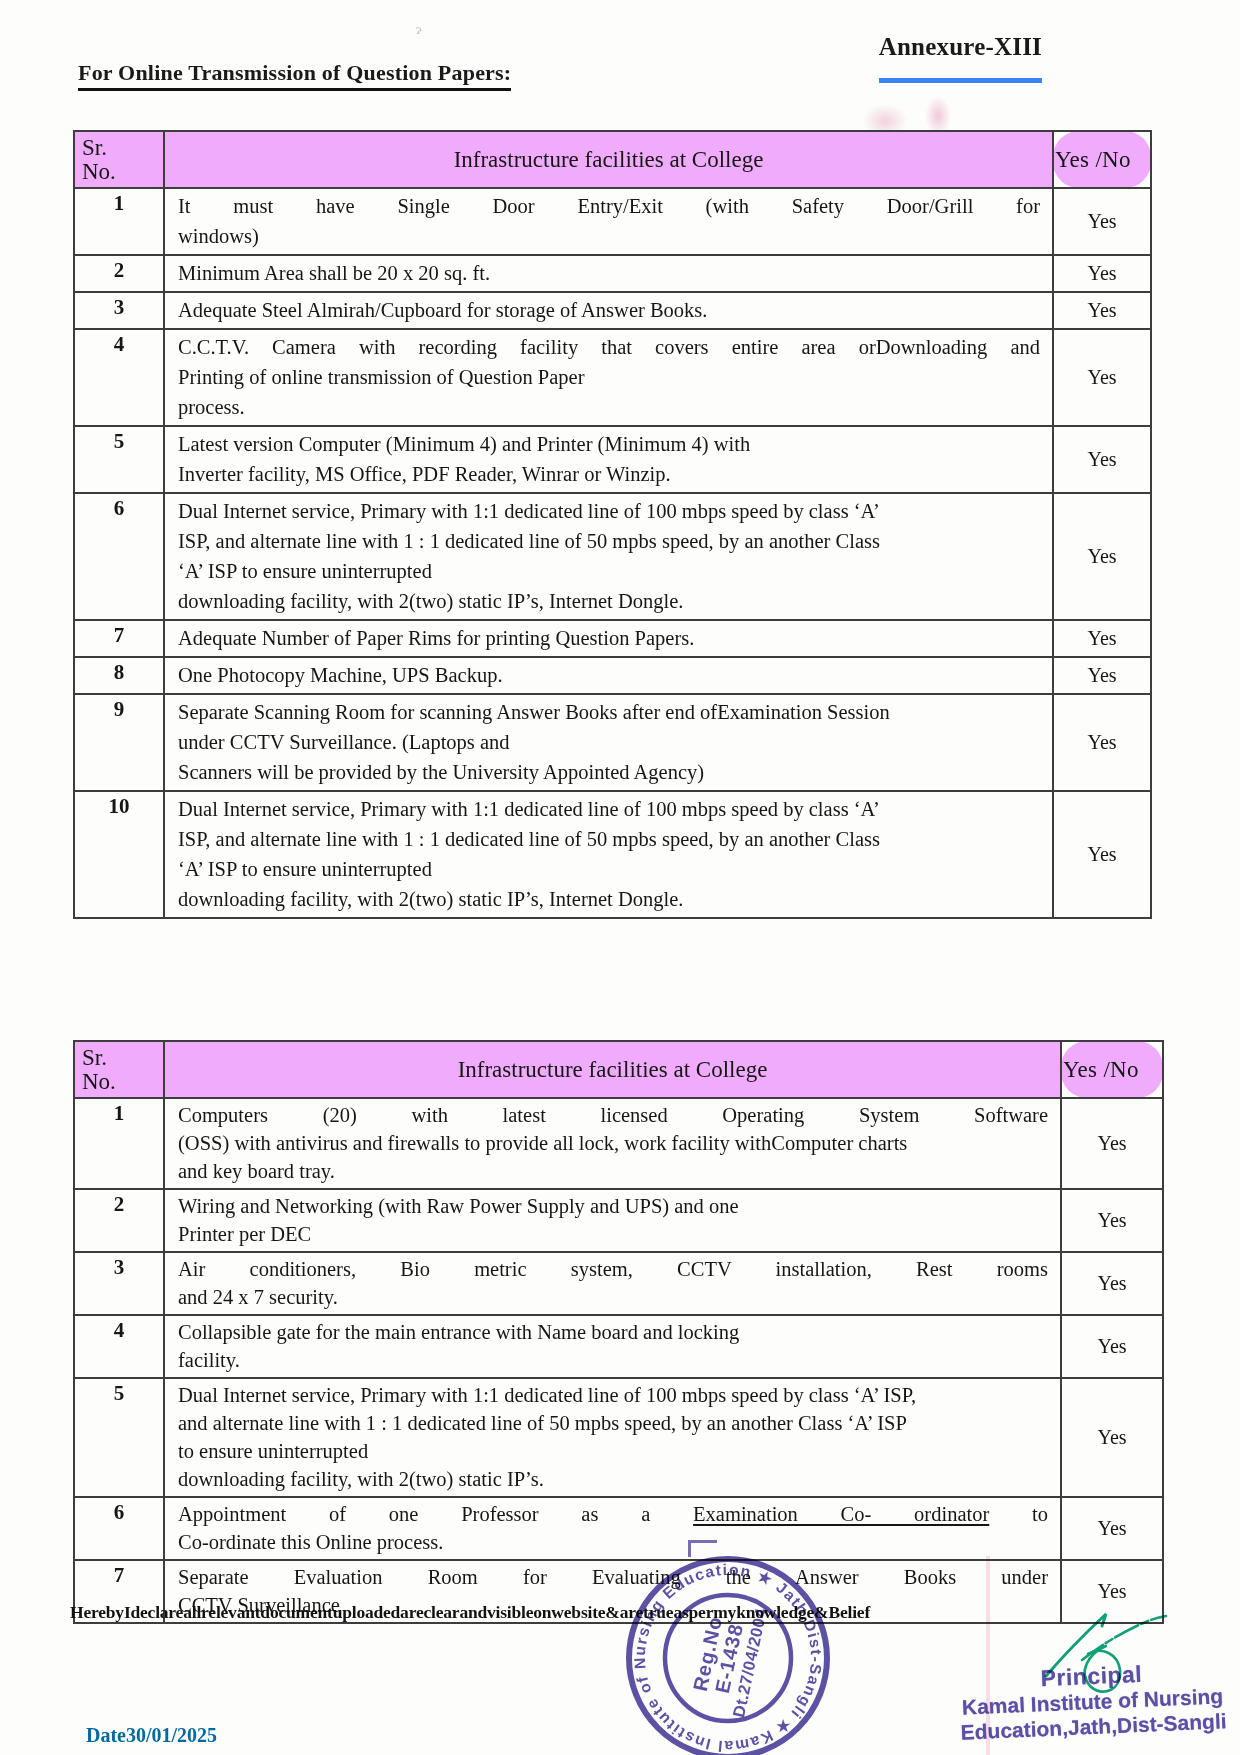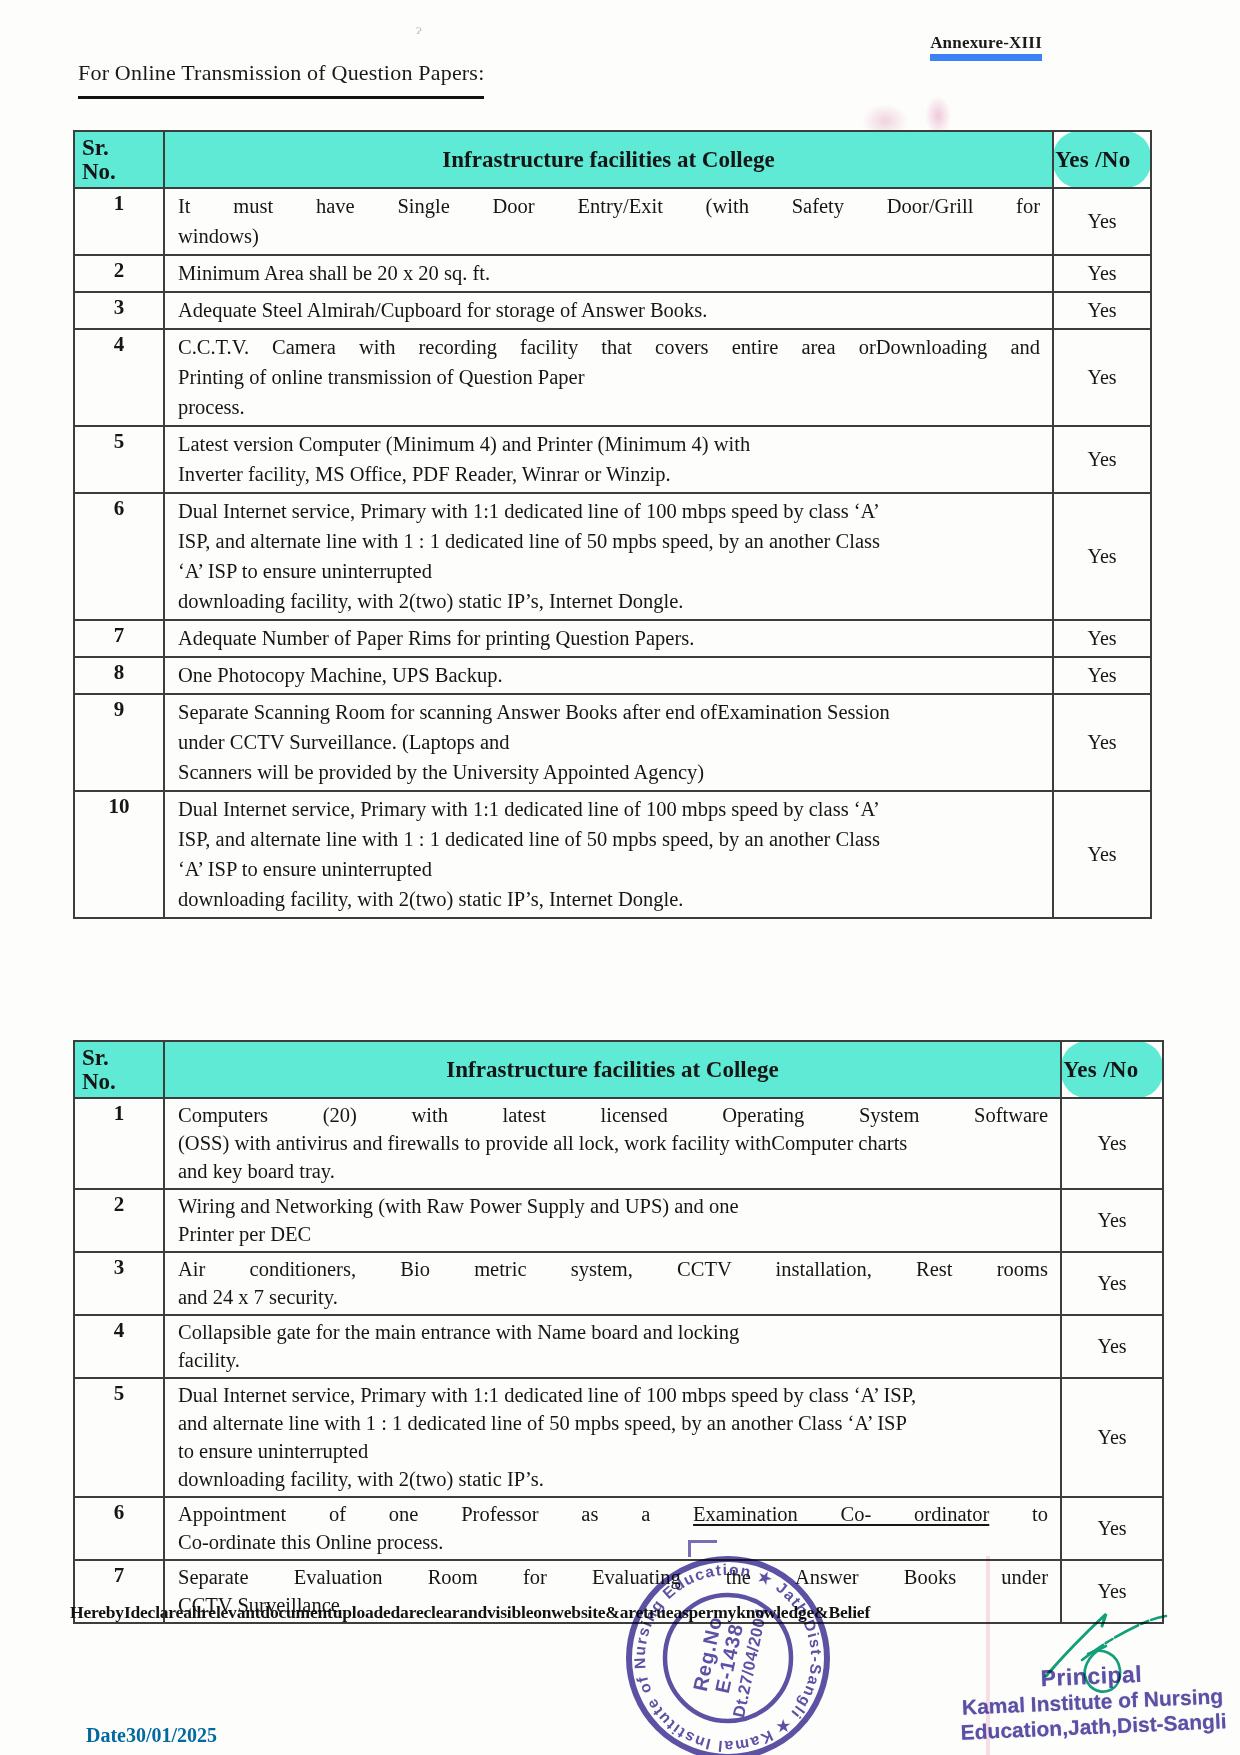--- a/index.html
+++ b/index.html
@@ -8,39 +8,39 @@
     background:#fdfdfb; overflow:hidden;
     font-family:"Liberation Serif", serif; color:#1a1a1a;
   }
   .scan-mark{position:absolute; left:416px; top:22px; font-size:14px; color:#8a8a8a; opacity:.55; transform:rotate(8deg);}
   .smudge{position:absolute; border-radius:50%; pointer-events:none;}
   .smudge.a{left:862px; top:104px; width:46px; height:34px; background:radial-gradient(closest-side, rgba(226,160,190,.45), rgba(226,160,190,0));}
   .smudge.b{left:925px; top:96px; width:26px; height:40px; background:radial-gradient(closest-side, rgba(224,150,185,.5), rgba(224,150,185,0));}
 
   .annexure{
     position:absolute; top:33px; right:198px;
-    font-size:17px; font-weight:bold; letter-spacing:.2px;
-    border-bottom:7px solid #3b82f6; padding-bottom:1px;
+    font-size:25px; font-weight:bold; letter-spacing:.2px;
+    border-bottom:5px solid #3b82f6; padding-bottom:17px;
   }
   .heading{
     position:absolute; left:78px;
-    font-size:22px; font-weight:normal;
-    border-bottom:3px solid #111; padding-bottom:10px; letter-spacing:.2px;
+    font-size:22px; font-weight:bold;
+    border-bottom:3px solid #111; padding-bottom:2px; letter-spacing:.2px;
   }
   .heading.h1{top:60px;}
   .heading.h2{top:984px;}
 
   table.facilities{
     position:absolute; left:73px; border-collapse:collapse; table-layout:fixed;
     font-size:20.5px; color:#161616;
   }
   table.t1{top:130px; width:1077px;}
   table.t2{top:1040px; width:1089px;}
   .facilities td, .facilities th{border:2px solid #3d3d3d; overflow:hidden;}
-  .facilities thead th{height:51px; font-size:23px; font-weight:bold; background:#5eead4;}
+  .facilities thead th{height:51px; font-size:23px; font-weight:normal; background:#f0abfc;}
   th.h-sr{text-align:left; padding:2px 2px 2px 7px; font-size:21px; line-height:24px; vertical-align:middle;}
   th.h-fac{text-align:center;}
   th.h-ans{text-align:left; letter-spacing:.3px;border-radius:26px;}
   .sr-cell{text-align:center; vertical-align:top; font-weight:bold; padding-top:2px; font-size:21px;}
   .fac-cell{padding:2px 12px 3px 13px; vertical-align:top;}
   .ans-cell{text-align:center; vertical-align:middle; font-size:20px;}
   .cell-line{line-height:30px; white-space:nowrap; overflow:hidden;}
   .t2 .cell-line{line-height:28px;}
   .cell-line.justify{text-align:justify; text-align-last:justify;}
   .section-cell{font-weight:bold; font-size:22px; padding:8px 4px 9px 5px; letter-spacing:.2px;}

